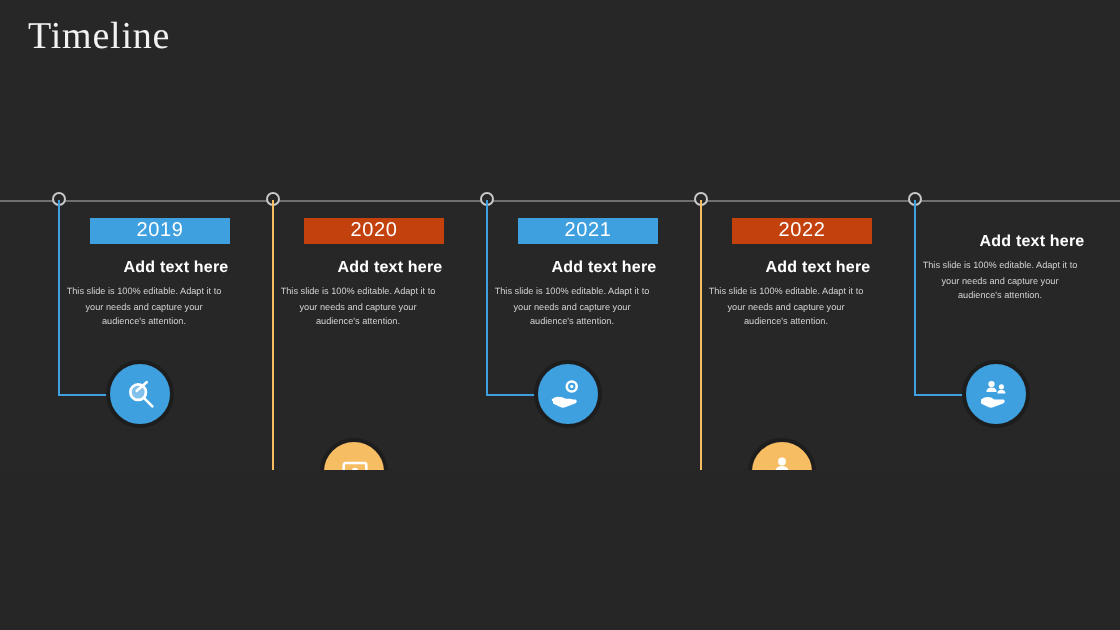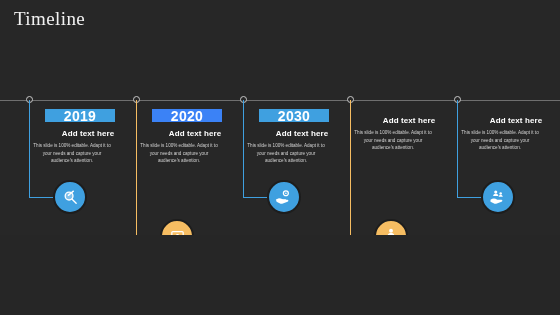--- a/index.html
+++ b/index.html
@@ -36,27 +36,27 @@
     box-sizing:border-box;
   }
   
   .card{
     position:absolute;
     width:86px;
   }
   .year-bar{
     height:13px;
     display:flex;align-items:center;justify-content:center;
-    font-size:14px;font-weight:bold;
+    font-size:10px;font-weight:normal;
     color:#ffffff;
     letter-spacing:.3px;
     margin-left:16px;
   }
   .card.blue .year-bar{background:#3fa0e0;}
-  .card.orange .year-bar{background:#3b82f6;}
+  .card.orange .year-bar{background:#c2410c;}
   .card-head{
     margin-top:7px;
     text-align:center;
     font-size:8px;font-weight:bold;
     color:#ffffff;
     letter-spacing:.1px;
     padding-left:32px;
   }
   .card-body{
     margin-top:4px;
@@ -132,36 +132,37 @@
     <svg width="17" height="17" viewBox="0 0 24 24" fill="#ffffff">
       <rect x="4" y="5" width="16" height="11" rx="1.4" fill="none" stroke="#ffffff" stroke-width="1.8"></rect>
       <circle cx="12" cy="10.5" r="2.2"></circle>
       <rect x="2" y="17" width="20" height="2.2" rx="1.1"></rect>
     </svg>
   </div>
 
   <div class="v-line blue" style="left:243px;top:100px;height:98px;"></div>
   <div class="h-line blue" style="left:243px;top:197px;width:30px;"></div>
   <div class="card blue" style="left:243px;top:109px;">
-    <div class="year-bar">2030</div>
+    <div class="year-bar">2021</div>
     <div class="card-head">Add text here</div>
     <div class="card-body">This slide is 100% editable. Adapt it to your needs and capture your audience's attention.</div>
   </div>
   <div class="icon-circle blue" style="left:267px;top:180px;">
     <svg width="18" height="18" viewBox="0 0 24 24" fill="#ffffff">
       <circle cx="14.5" cy="7" r="3.3" fill="none" stroke="#ffffff" stroke-width="1.7"></circle>
       <circle cx="14.5" cy="7" r="1.1"></circle>
       <path d="M2 16c2.2-1.6 4.6-1.6 7 0h4.6c.9 0 .9 1.4 0 1.4H9.5" fill="none" stroke="#ffffff" stroke-width="1.7" stroke-linecap="round"></path>
       <path d="M2 15.6c3 -2.2 6 -2.2 9 0l5.5 .1c1.6 0 1.9 1.9 .2 2.6l-6.2 2.4c-1.6 .6 -3 .5 -4.4 -.3L2 18.4z"></path>
     </svg>
   </div>
 
   <div class="v-line orange" style="left:350px;top:100px;height:137px;"></div>
   <div class="h-line orange" style="left:350px;top:236px;width:30px;"></div>
   <div class="card orange" style="left:350px;top:109px;">
+    <div class="year-bar">2022</div>
     <div class="card-head">Add text here</div>
     <div class="card-body">This slide is 100% editable. Adapt it to your needs and capture your audience's attention.</div>
   </div>
   <div class="icon-circle orange" style="left:374px;top:219px;">
     <svg width="18" height="18" viewBox="0 0 24 24" fill="#ffffff">
       <circle cx="12" cy="5" r="2.6"></circle>
       <path d="M7.6 11.6c0-2.4 2-3.6 4.4-3.6s4.4 1.2 4.4 3.6z"></path>
       <circle cx="5.4" cy="15.4" r="2.3"></circle>
       <path d="M1.6 21.4c0-2.2 1.7-3.3 3.8-3.3s3.8 1.1 3.8 3.3z"></path>
       <circle cx="18.6" cy="15.4" r="2.3"></circle>

